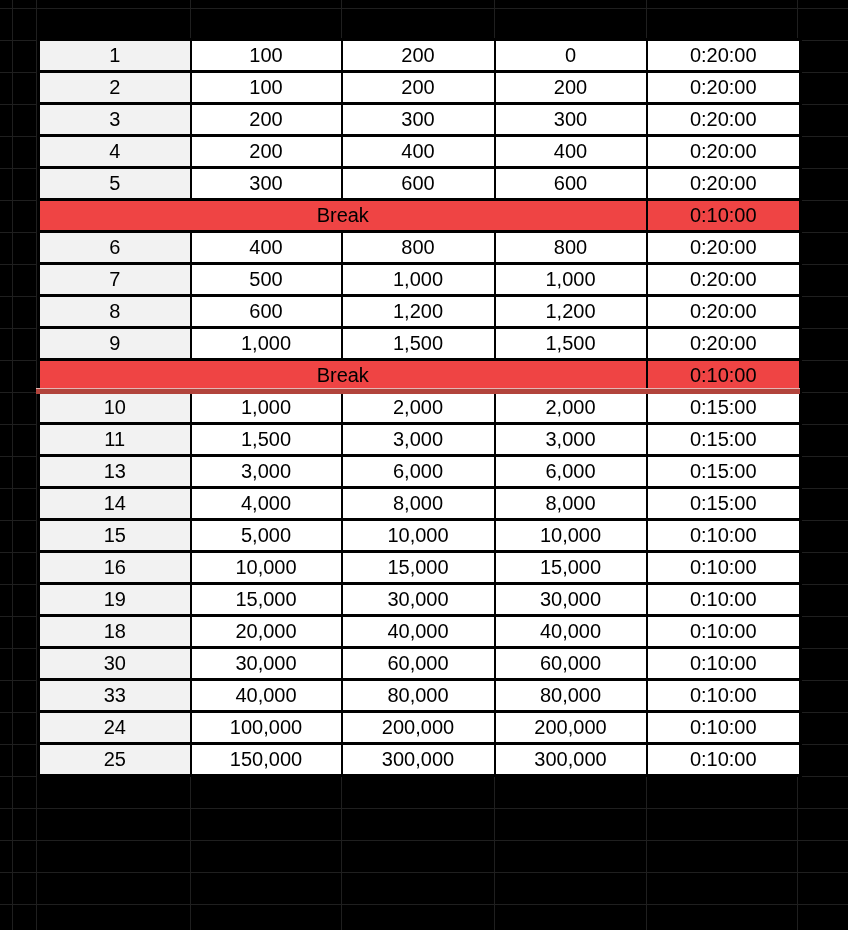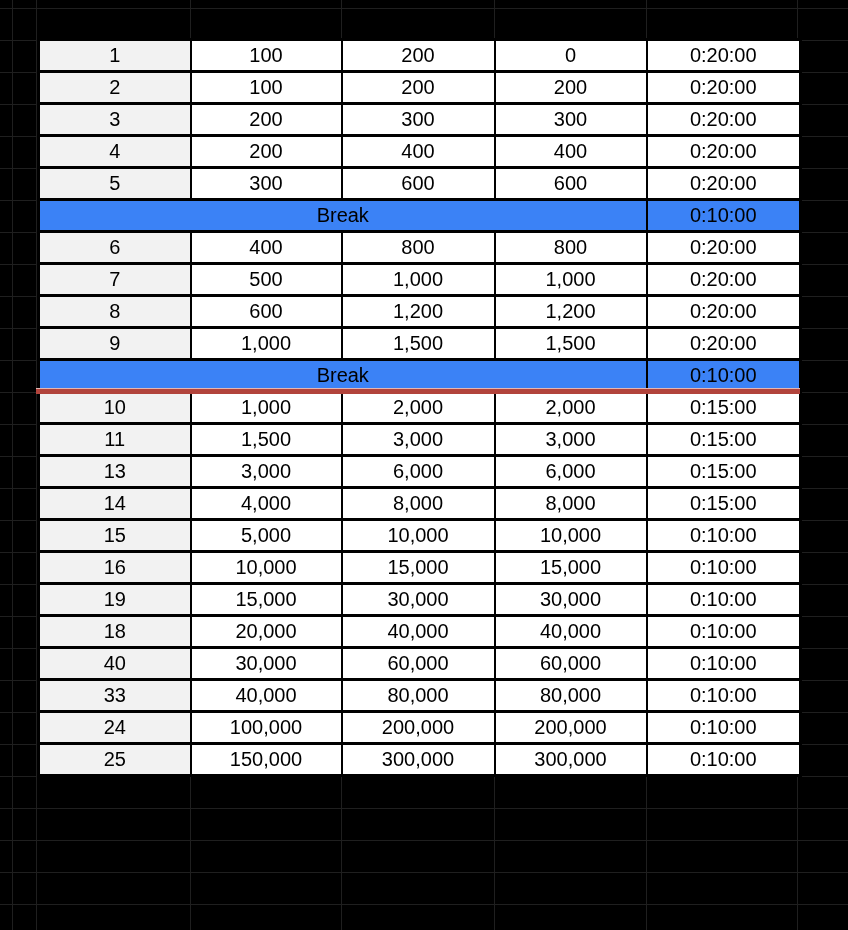--- a/index.html
+++ b/index.html
@@ -59,21 +59,21 @@
     color: #000000;
     background: #ffffff;
     padding: 0;
     overflow: hidden;
     white-space: nowrap;
   }
   table.blind-table td.level {
     background: #f2f2f2;
   }
   table.blind-table td.break {
-    background: #3b82f6;
+    background: #ef4444;
   }
   .red-line {
     position: absolute;
     left: 36px;
     top: 388px;
     width: 764px;
     height: 6px;
     background: #b2443c;
     border-top: 1px solid #e3b7b4;
     box-sizing: border-box;
@@ -216,21 +216,21 @@
           <td>0:10:00</td>
         </tr>
         <tr>
           <td class="level">18</td>
           <td>20,000</td>
           <td>40,000</td>
           <td>40,000</td>
           <td>0:10:00</td>
         </tr>
         <tr>
-          <td class="level">40</td>
+          <td class="level">30</td>
           <td>30,000</td>
           <td>60,000</td>
           <td>60,000</td>
           <td>0:10:00</td>
         </tr>
         <tr>
           <td class="level">33</td>
           <td>40,000</td>
           <td>80,000</td>
           <td>80,000</td>

